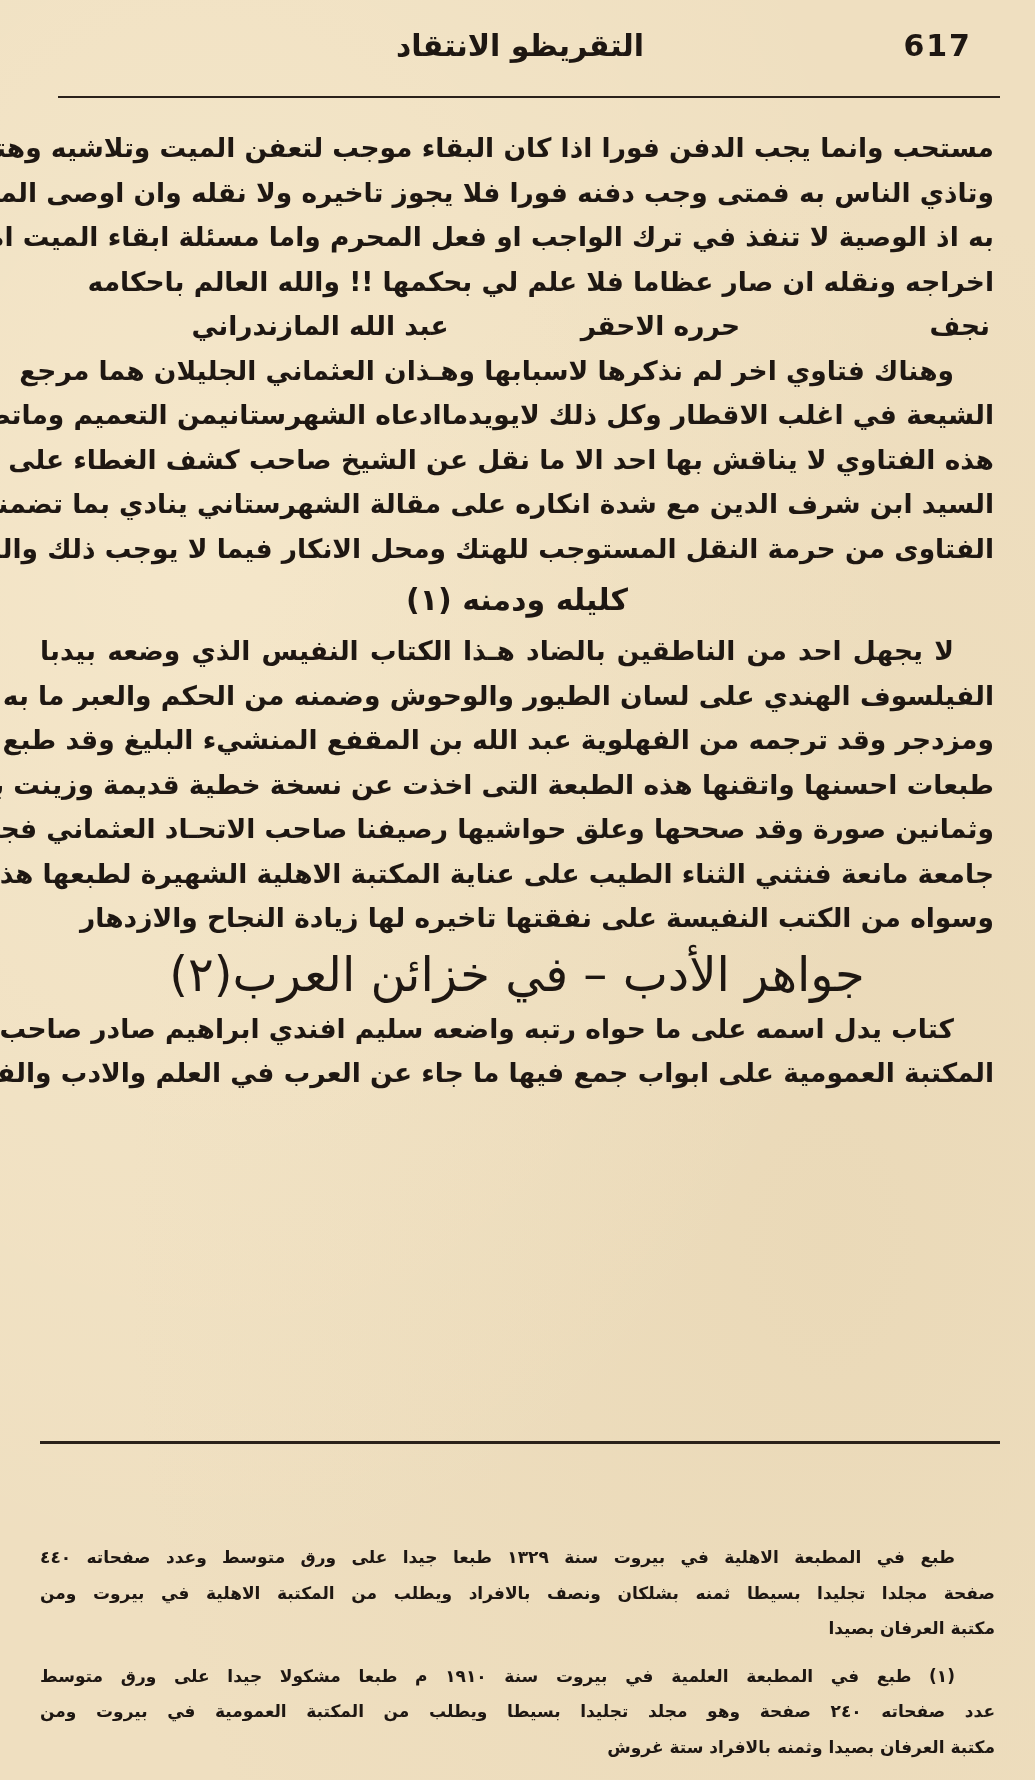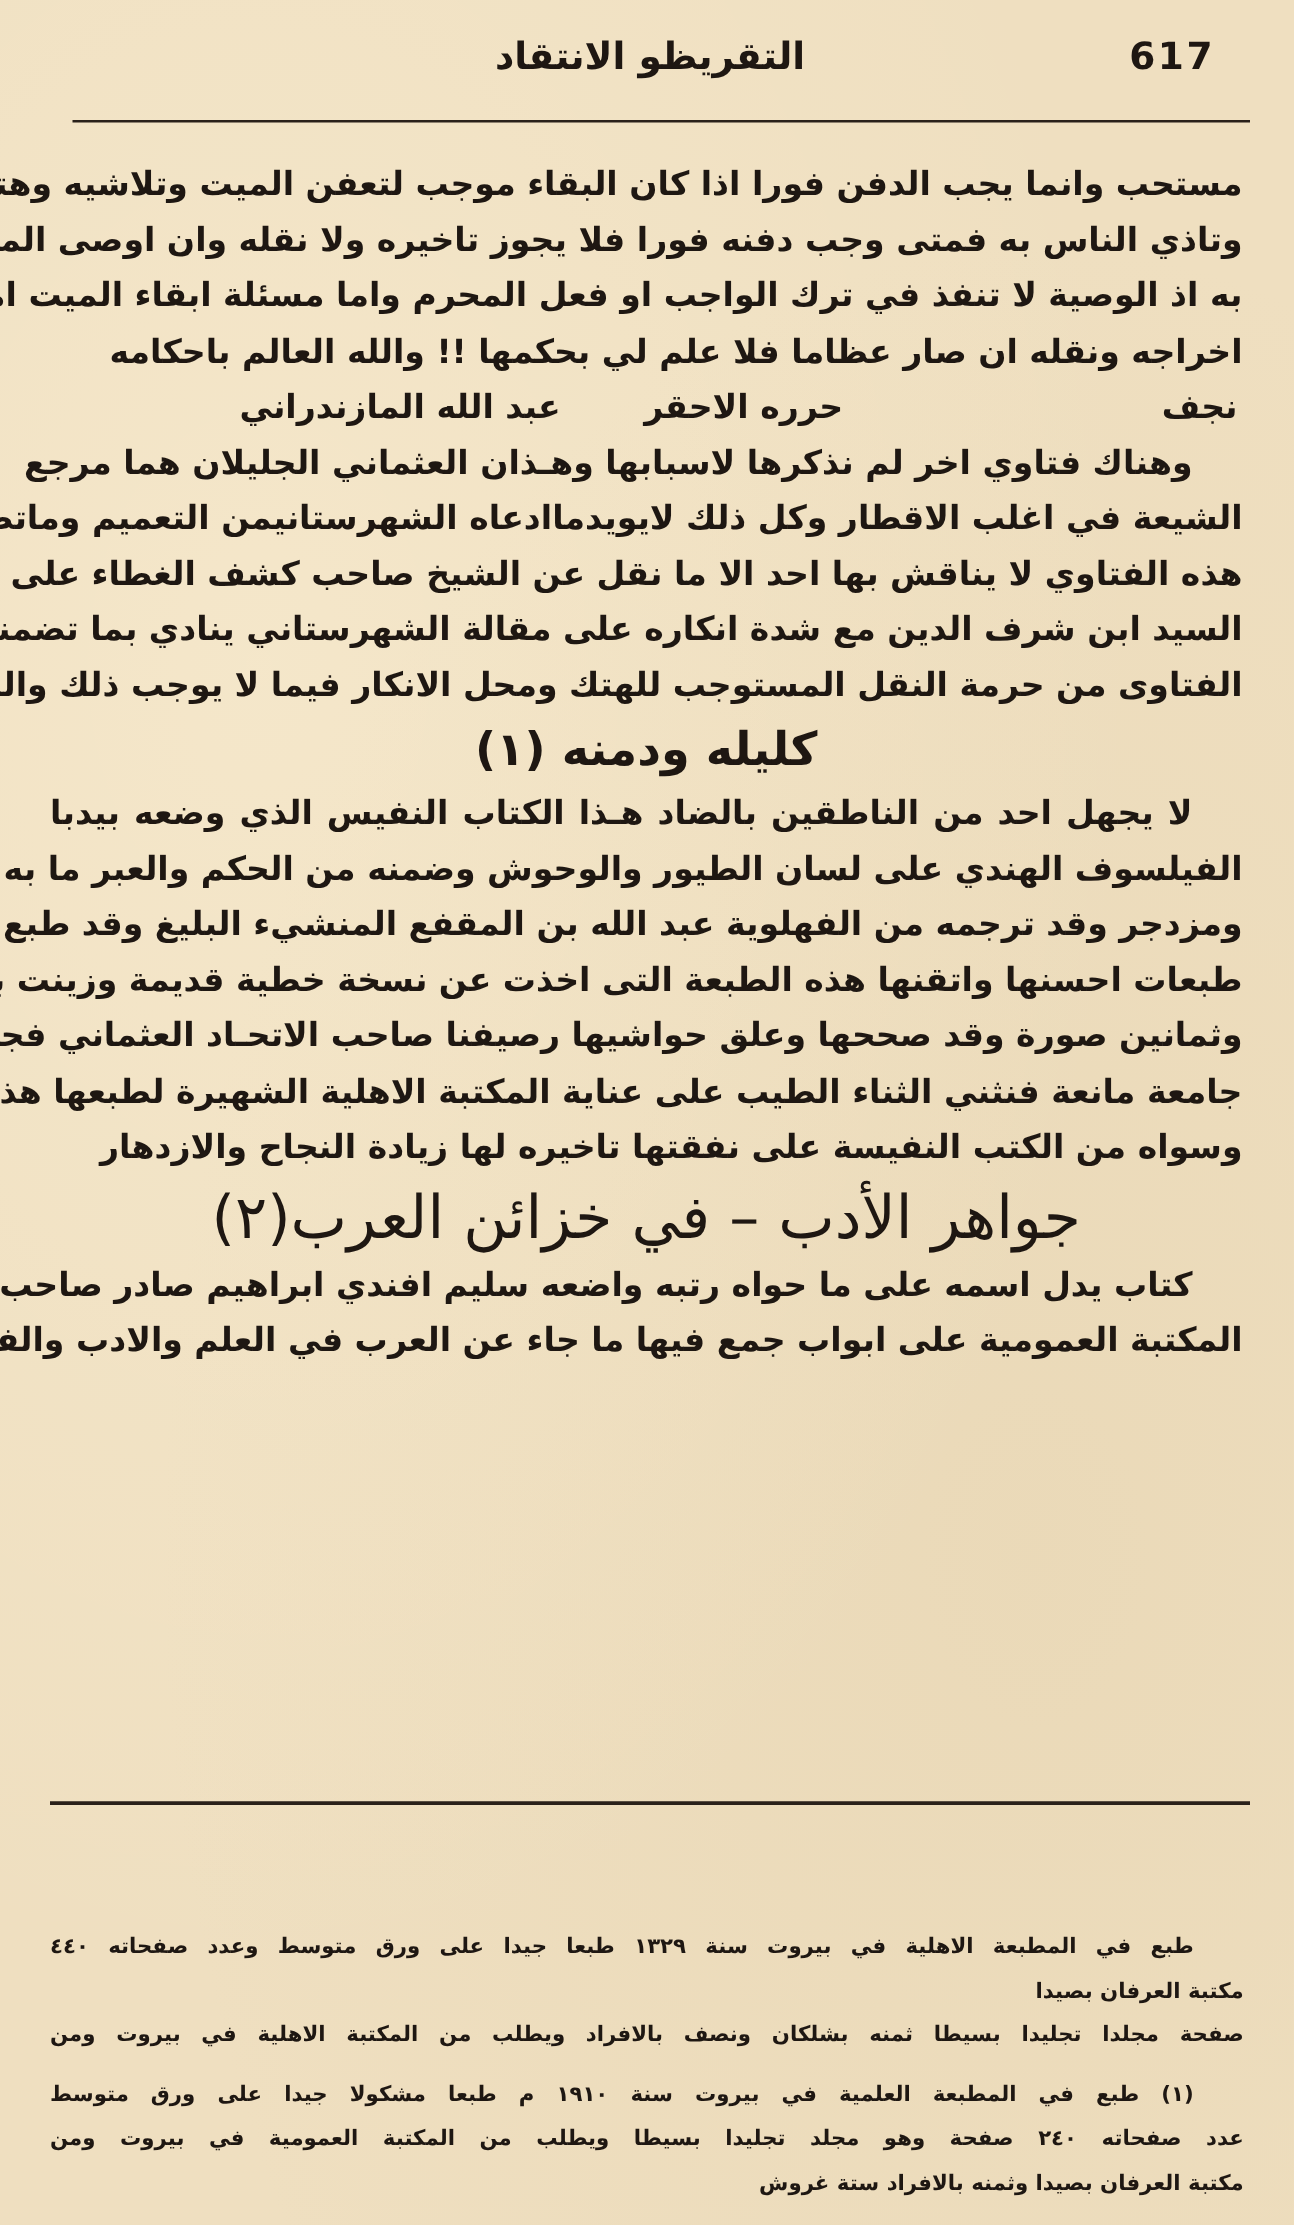--- a/index.html
+++ b/index.html
@@ -83,27 +83,27 @@
       padding-right: 40px;
     }
     .sig-row {
       display: flex;
       flex-direction: row;
       height: 44.5px;
       align-items: center;
       white-space: nowrap;
     }
     .sig-place { width: 250px; padding-right: 4px; }
-    .sig-by { width: 290px; text-align: center; }
+    .sig-by { width: 290px; text-align: right; }
     .sig-name { width: 260px; text-align: center; }
 
     .heading {
       display: block;
       text-align: center;
-      font-size: 37px;
+      font-size: 30px;
       height: 58px;
       line-height: 58px;
       font-weight: bold;
     }
     .heading.large {
       font-size: 48px;
       height: 66px;
       line-height: 66px;
       font-weight: normal;
     }
@@ -169,22 +169,22 @@
       <span class="line indent">كتاب يدل اسمه على ما حواه رتبه واضعه سليم افندي ابراهيم صادر صاحب</span>
       <span class="line">المكتبة العمومية على ابواب جمع فيها ما جاء عن العرب في العلم والادب والفضائل</span>
     </div>
   </div>
 
   <div class="rule footnote"></div>
 
   <div class="footnotes">
     <div class="fn-block">
       <span class="line indent">طبع في المطبعة الاهلية في بيروت سنة ١٣٢٩ طبعا جيدا على ورق متوسط وعدد صفحاته ٤٤٠</span>
+      <span class="line">صفحة مجلدا تجليدا بسيطا ثمنه بشلكان ونصف بالافراد ويطلب من المكتبة الاهلية في بيروت ومن</span>
       <span class="line last">مكتبة العرفان بصيدا</span>
-      <span class="line">صفحة مجلدا تجليدا بسيطا ثمنه بشلكان ونصف بالافراد ويطلب من المكتبة الاهلية في بيروت ومن</span>
     </div>
     <div class="fn-block">
       <span class="line indent">(١) طبع في المطبعة العلمية في بيروت سنة ١٩١٠ م طبعا مشكولا جيدا على ورق متوسط</span>
       <span class="line">عدد صفحاته ٢٤٠ صفحة وهو مجلد تجليدا بسيطا ويطلب من المكتبة العمومية في بيروت ومن</span>
       <span class="line last">مكتبة العرفان بصيدا وثمنه بالافراد ستة غروش</span>
     </div>
   </div>
 
 </div>
 

